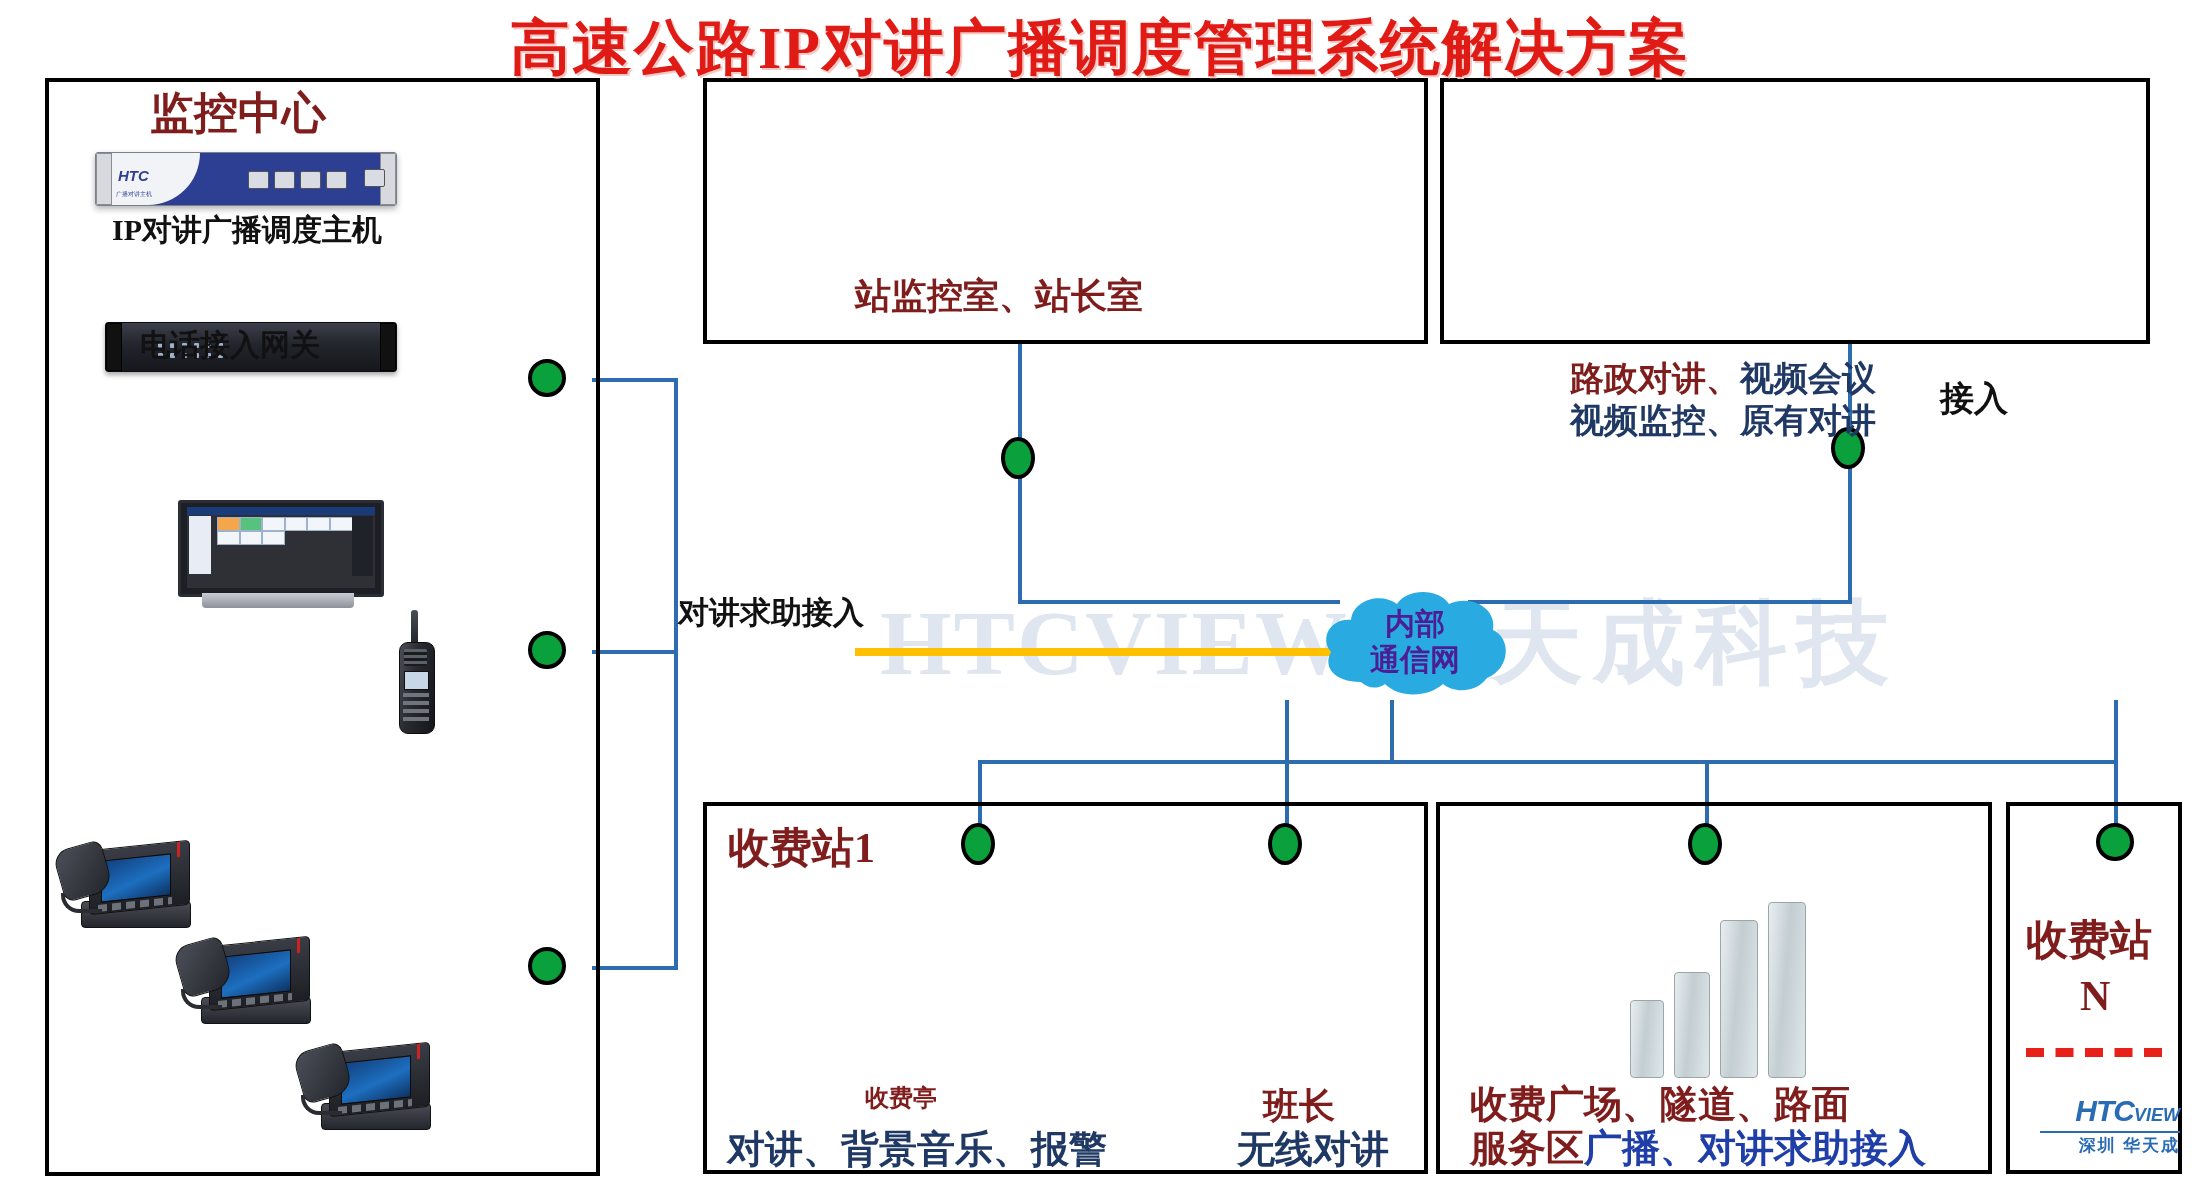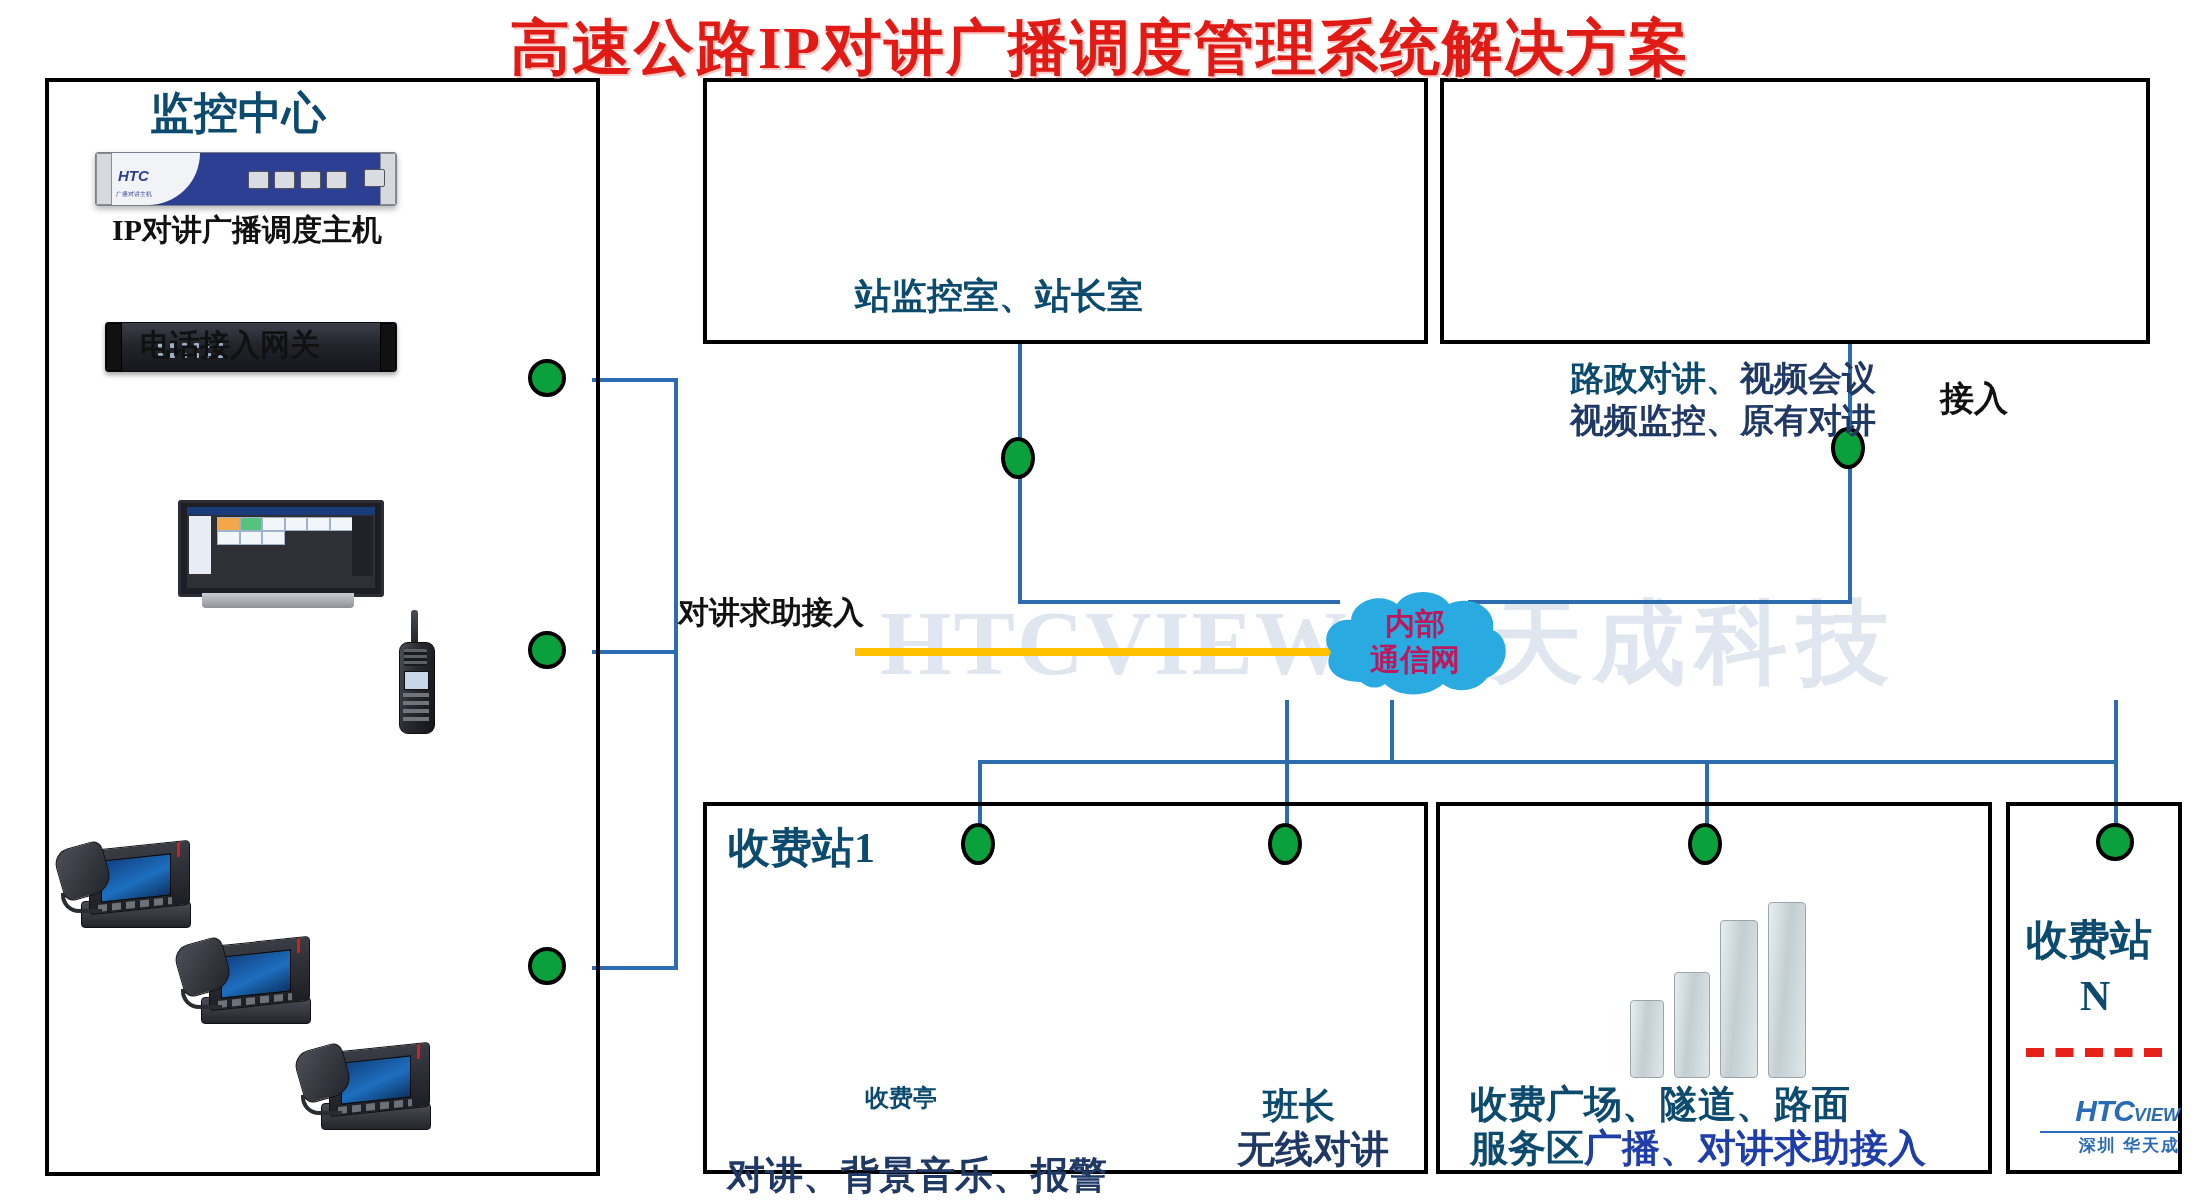--- a/index.html
+++ b/index.html
@@ -33,41 +33,41 @@
   }
 
   
   .panel{
     position:absolute;border:4px solid #000;background:transparent;
     box-sizing:border-box;z-index:10;
   }
   .panel-label{
     position:absolute;font-weight:bold;white-space:nowrap;z-index:22;
   }
-  .red{color:#0c4a6e;}
+  .red{color:#7f1d1d;}
   .navy{color:#1f3864;}
   .blue{color:#1f3ea8;}
   .black{color:#111;}
 
   
   .line{position:absolute;background:#2e6cb0;z-index:8;}
   .vline{width:4px;}
   .hline{height:4px;}
   .yline{background:#ffc000;height:8px;}
   .dot{
     position:absolute;width:34px;height:42px;border-radius:50%;
     background:#0aa13c;border:4px solid #000;box-sizing:border-box;z-index:14;
   }
   .dot.round{width:38px;height:38px;}
 
   
   .cloud{position:absolute;z-index:12;}
   .cloud-text{
     position:absolute;z-index:16;text-align:center;
-    font-size:30px;font-weight:bold;color:#be185d;line-height:36px;
+    font-size:30px;font-weight:bold;color:#4c1d95;line-height:36px;
     font-family:"Liberation Serif",serif;white-space:nowrap;
   }
 
   
   .dev{position:absolute;z-index:16;}
 
   
   .rack{
     background:linear-gradient(180deg,#3c3f4a 0%,#23252c 45%,#15171c 100%);
     border:1px solid #0b0c10;border-radius:3px;position:relative;
@@ -309,21 +309,21 @@
     </div>
     <div class="navy">视频监控、原有对讲</div>
   </div>
 
   <div class="panel-label red" style="left:855px;top:272px;font-size:36px;">站监控室、站长室</div>
   <div class="panel-label black" style="left:1940px;top:376px;font-size:34px;">接入</div>
 
   <div class="panel-label red" style="left:728px;top:820px;font-size:42px;">收费站1</div>
 
   <div class="panel-label red" style="left:865px;top:1082px;font-size:24px;">收费亭</div>
-  <div class="panel-label navy" style="left:727px;top:1124px;font-size:38px;margin-top:26px;">对讲、背景音乐、报警</div>
+  <div class="panel-label navy" style="left:727px;top:1124px;font-size:38px;">对讲、背景音乐、报警</div>
   <div class="panel-label red" style="left:1263px;top:1082px;font-size:36px;">班长</div>
   <div class="panel-label navy" style="left:1237px;top:1124px;font-size:38px;">无线对讲</div>
 
   <div class="cspk" style="left:1630px;top:1000px;width:32px;height:76px;"></div>
   <div class="cspk" style="left:1674px;top:972px;width:34px;height:104px;"></div>
   <div class="cspk" style="left:1720px;top:920px;width:36px;height:156px;"></div>
   <div class="cspk" style="left:1768px;top:902px;width:36px;height:174px;"></div>
 
   <div class="panel-label" style="left:1470px;top:1082px;font-size:38px;line-height:44px;">
     <div class="red">收费广场、隧道、路面</div>

